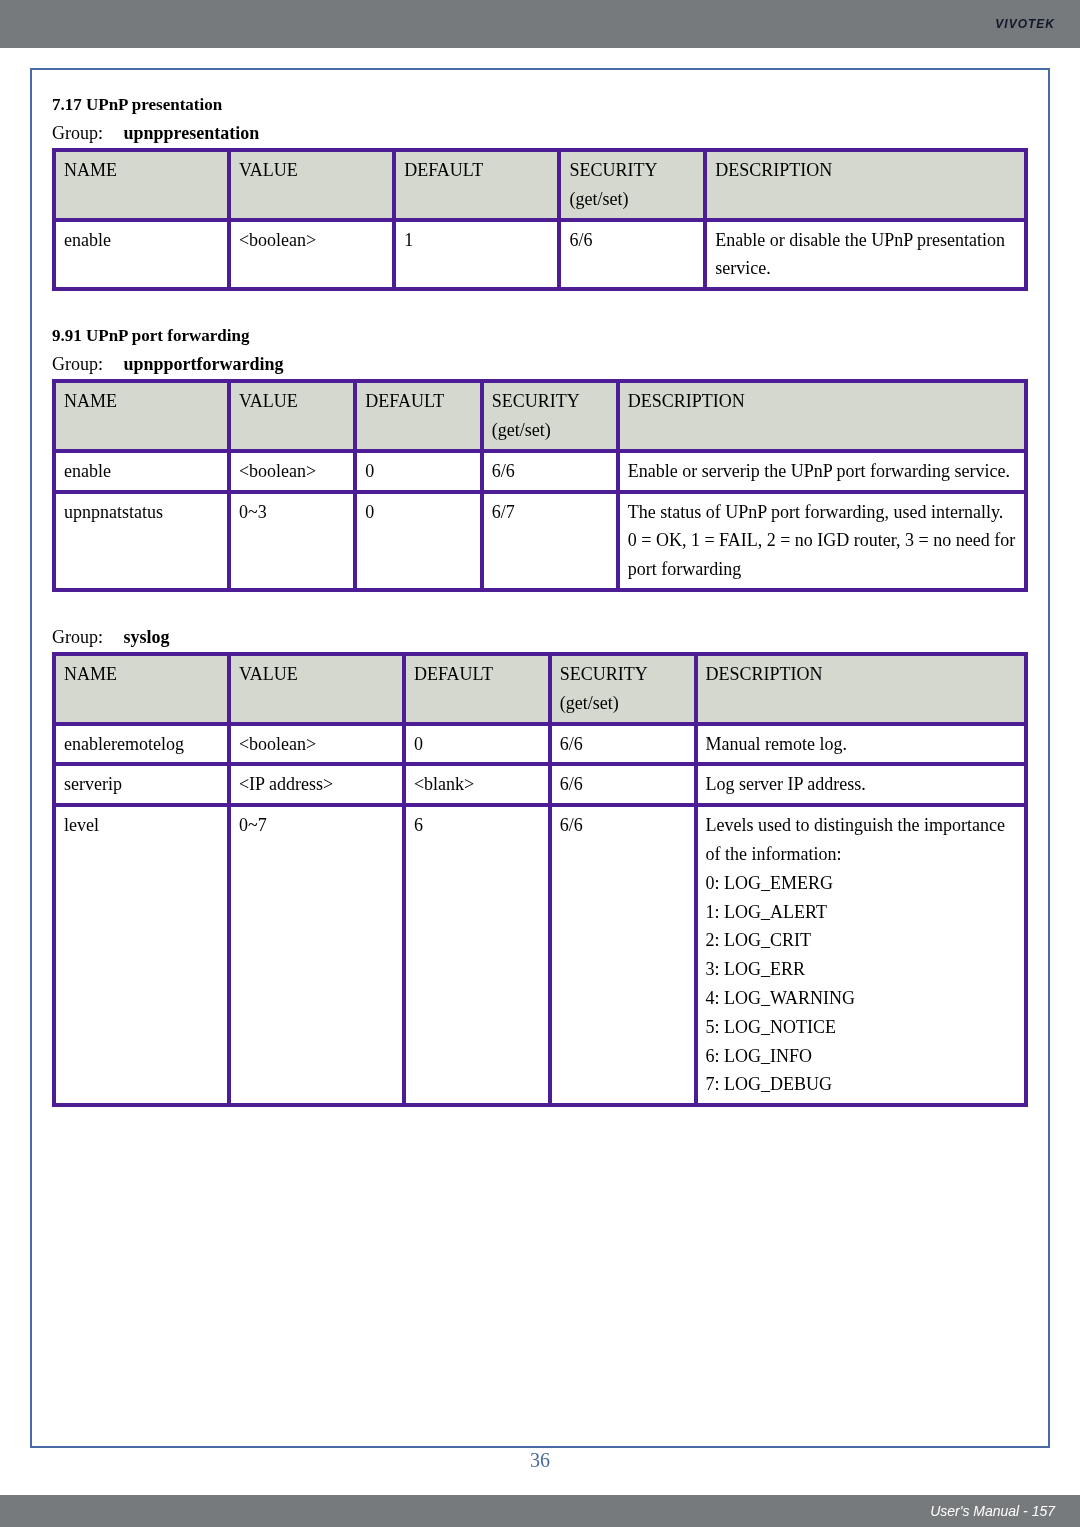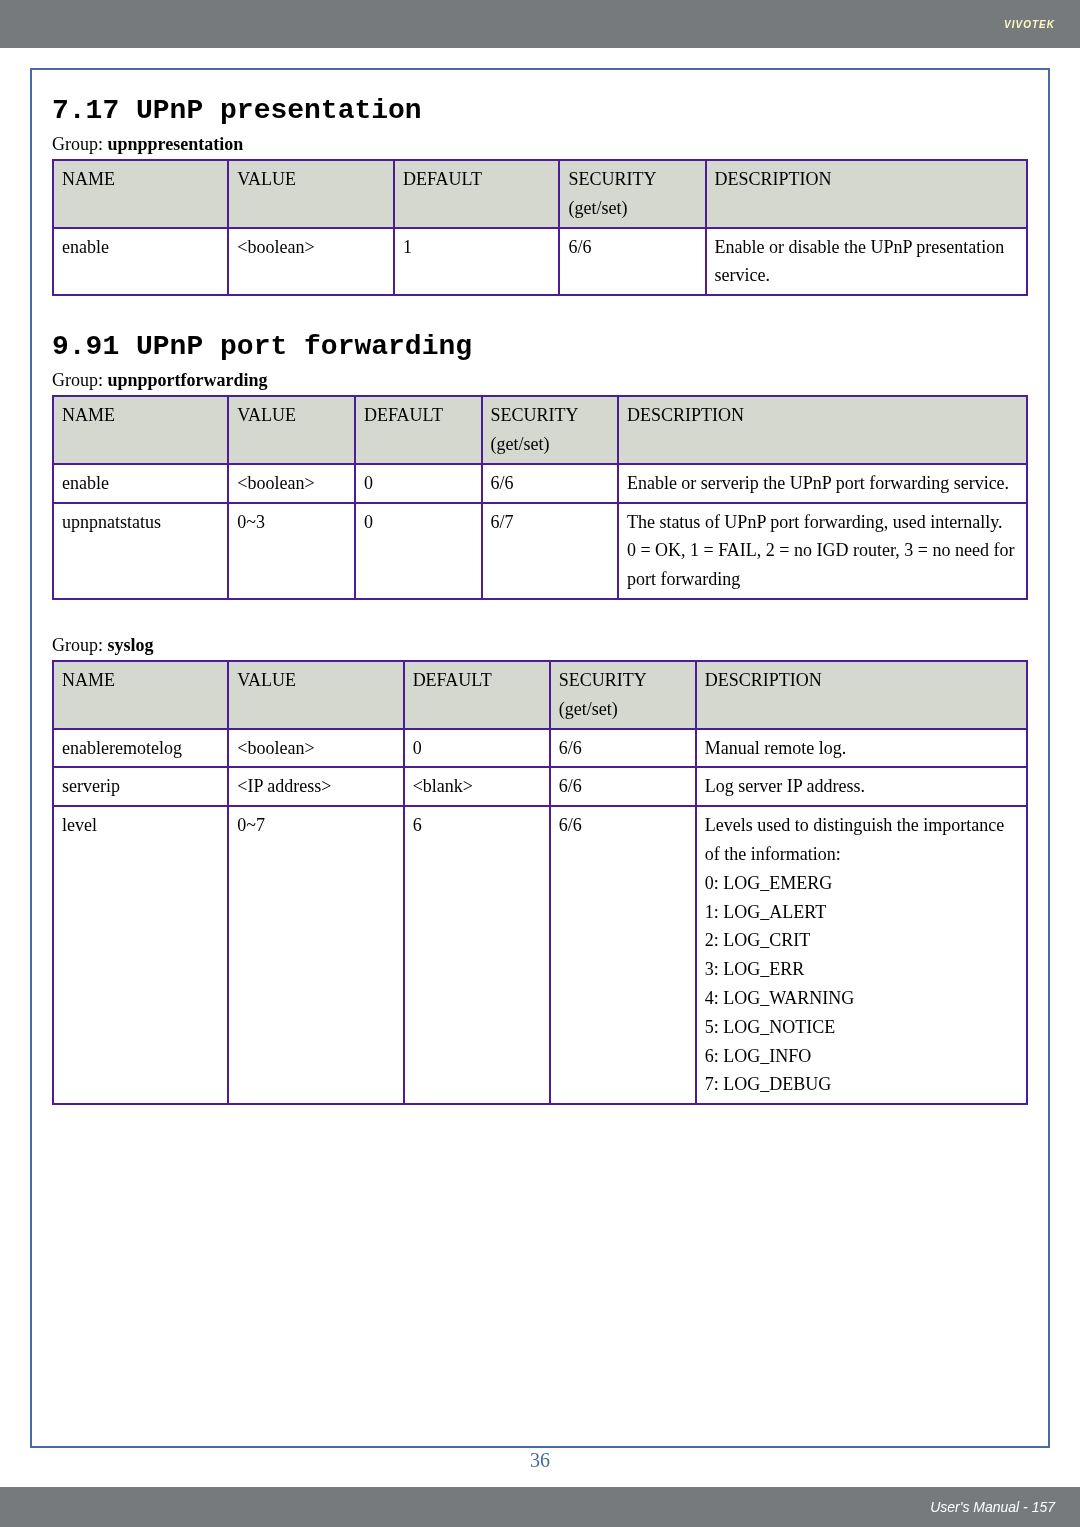--- a/index.html
+++ b/index.html
@@ -13,57 +13,57 @@
   .top-bar {
     height: 48px;
     background: #777a7c;
     width: 100%;
     display: flex;
     justify-content: flex-end;
     align-items: center;
     padding-right: 25px;
   }
   .brand {
-    color: #fef9c3;
+    color: #0f172a;
     font-family: Arial, sans-serif;
     font-weight: bold;
-    font-size: 10px;
+    font-size: 12px;
     font-style: italic;
     letter-spacing: 1px;
   }
   .page-wrap {
     padding: 20px 30px 0 30px;
   }
   .content-box {
     border: 2px solid #4a6aa5;
     padding: 25px 20px 10px 20px;
     min-height: 1380px;
     position: relative;
   }
   h2 {
-    font-size: 28px;
+    font-size: 17px;
     font-weight: bold;
     color: #000;
     margin-bottom: 8px;
-    font-family: Liberation Mono, monospace;
+    font-family: Liberation Serif, serif;
   }
   .group-line {
     font-size: 18px;
     margin-bottom: 4px;
   }
   .group-label { font-weight: normal; }
-  .group-name { font-weight: bold; }
+  .group-name { font-weight: bold; margin-left: 16px; }
   table {
     border-collapse: collapse;
     width: 100%;
     font-size: 18px;
     margin-bottom: 35px;
   }
   th, td {
-    border: 2px solid #4c1d95;
+    border: 4px solid #4c1d95;
     padding: 4px 8px;
     text-align: left;
     vertical-align: top;
     line-height: 1.6;
   }
   th {
     background: #d5d8cf;
     font-weight: normal;
   }
   
@@ -106,21 +106,21 @@
     left: 50%;
     transform: translateX(-50%);
     font-size: 20px;
     color: #4a6aa5;
   }
   .bottom-bar {
     position: absolute;
     bottom: 0;
     left: 0;
     right: 0;
-    height: 40px;
+    height: 32px;
     background: #777a7c;
     display: flex;
     justify-content: flex-end;
     align-items: center;
     padding-right: 25px;
     color: #fff;
     font-family: Arial, sans-serif;
     font-size: 14px;
     font-style: italic;
   }

